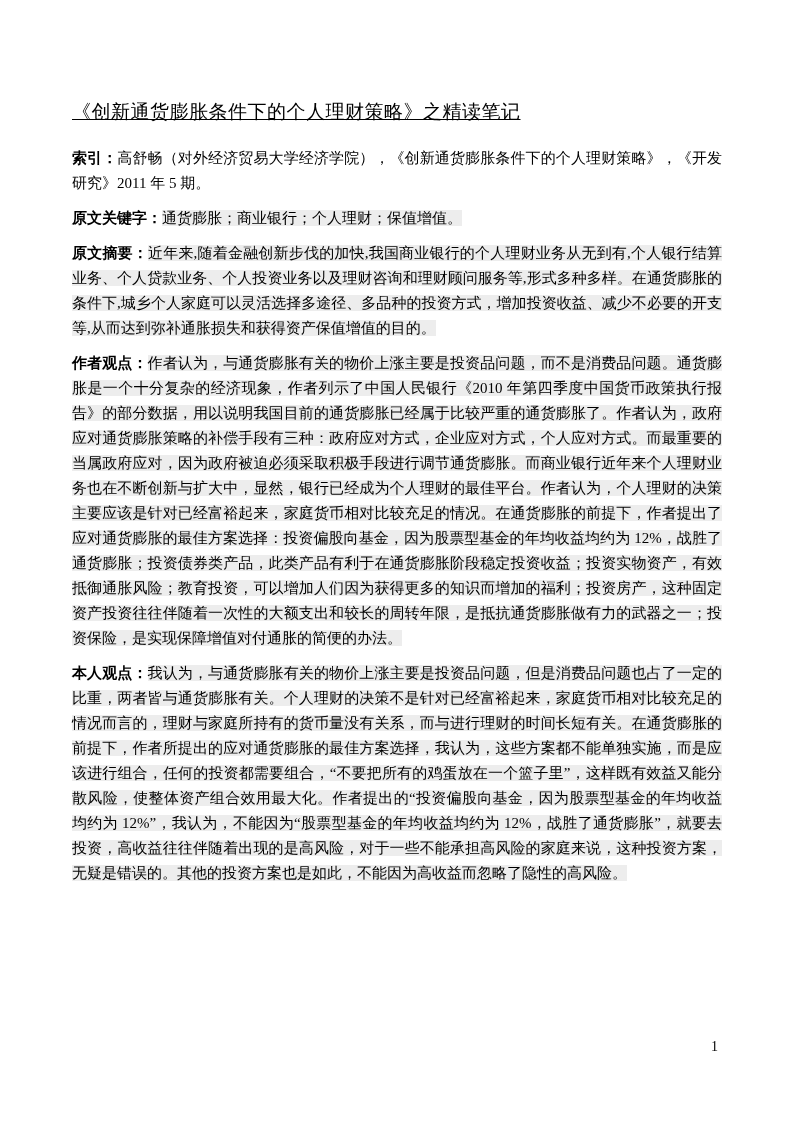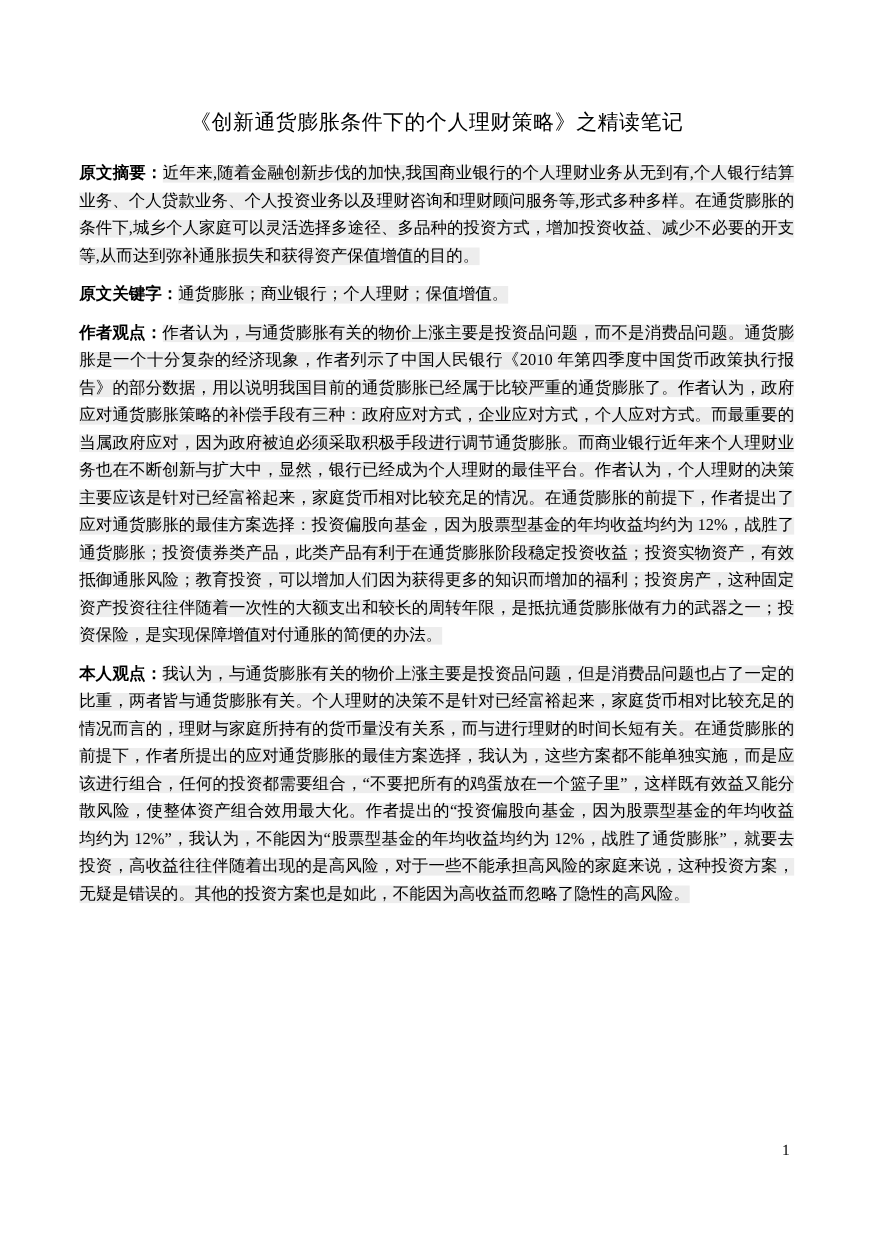--- a/index.html
+++ b/index.html
@@ -26,22 +26,22 @@
     position: absolute;
     left: 72px;
     top: 0;
     width: 650px;
   }
   .doc-title {
     margin: 98px 0 20px 0;
     font-size: 19px;
     line-height: 28px;
     font-weight: normal;
-    text-align: center;
     letter-spacing: 0.5px;
+    text-decoration: underline;
   }
   p.para {
     font-size: 15px;
     line-height: 25px;
     margin: 0 0 10px 0;
     text-align: justify;
     text-justify: inter-ideograph;
     word-break: break-all;
   }
   p.para .label {
@@ -59,24 +59,25 @@
   }
 </style>
 </head>
 <body>
 
 <div class="page">
   <div class="content">
 
     <h1 class="doc-title">《创新通货膨胀条件下的个人理财策略》之精读笔记</h1>
 
+    <p class="para"><span class="label">索引：</span><span class="text">高舒畅（对外经济贸易大学经济学院），《创新通货膨胀条件下的个人理财策略》，《开发研究》2011 年 5 期。</span></p>
+
+    <p class="para"><span class="label">原文关键字：</span><span class="text hl">通货膨胀；商业银行；个人理财；保值增值。</span></p>
 
     <p class="para"><span class="label">原文摘要：</span><span class="text hl">近年来,随着金融创新步伐的加快,我国商业银行的个人理财业务从无到有,个人银行结算业务、个人贷款业务、个人投资业务以及理财咨询和理财顾问服务等,形式多种多样。在通货膨胀的条件下,城乡个人家庭可以灵活选择多途径、多品种的投资方式，增加投资收益、减少不必要的开支等,从而达到弥补通胀损失和获得资产保值增值的目的。</span></p>
-
-    <p class="para"><span class="label">原文关键字：</span><span class="text hl">通货膨胀；商业银行；个人理财；保值增值。</span></p>
 
     <p class="para"><span class="label">作者观点：</span><span class="text hl">作者认为，与通货膨胀有关的物价上涨主要是投资品问题，而不是消费品问题。通货膨胀是一个十分复杂的经济现象，作者列示了中国人民银行《2010 年第四季度中国货币政策执行报告》的部分数据，用以说明我国目前的通货膨胀已经属于比较严重的通货膨胀了。作者认为，政府应对通货膨胀策略的补偿手段有三种：政府应对方式，企业应对方式，个人应对方式。而最重要的当属政府应对，因为政府被迫必须采取积极手段进行调节通货膨胀。而商业银行近年来个人理财业务也在不断创新与扩大中，显然，银行已经成为个人理财的最佳平台。作者认为，个人理财的决策主要应该是针对已经富裕起来，家庭货币相对比较充足的情况。在通货膨胀的前提下，作者提出了应对通货膨胀的最佳方案选择：投资偏股向基金，因为股票型基金的年均收益均约为 12%，战胜了通货膨胀；投资债券类产品，此类产品有利于在通货膨胀阶段稳定投资收益；投资实物资产，有效抵御通胀风险；教育投资，可以增加人们因为获得更多的知识而增加的福利；投资房产，这种固定资产投资往往伴随着一次性的大额支出和较长的周转年限，是抵抗通货膨胀做有力的武器之一；投资保险，是实现保障增值对付通胀的简便的办法。</span></p>
 
     <p class="para"><span class="label">本人观点：</span><span class="text hl">我认为，与通货膨胀有关的物价上涨主要是投资品问题，但是消费品问题也占了一定的比重，两者皆与通货膨胀有关。个人理财的决策不是针对已经富裕起来，家庭货币相对比较充足的情况而言的，理财与家庭所持有的货币量没有关系，而与进行理财的时间长短有关。在通货膨胀的前提下，作者所提出的应对通货膨胀的最佳方案选择，我认为，这些方案都不能单独实施，而是应该进行组合，任何的投资都需要组合，“不要把所有的鸡蛋放在一个篮子里”，这样既有效益又能分散风险，使整体资产组合效用最大化。作者提出的“投资偏股向基金，因为股票型基金的年均收益均约为 12%”，我认为，不能因为“股票型基金的年均收益均约为 12%，战胜了通货膨胀”，就要去投资，高收益往往伴随着出现的是高风险，对于一些不能承担高风险的家庭来说，这种投资方案，无疑是错误的。其他的投资方案也是如此，不能因为高收益而忽略了隐性的高风险。</span></p>
 
 
   </div>
 
   <div class="page-number">1</div>
 </div>

